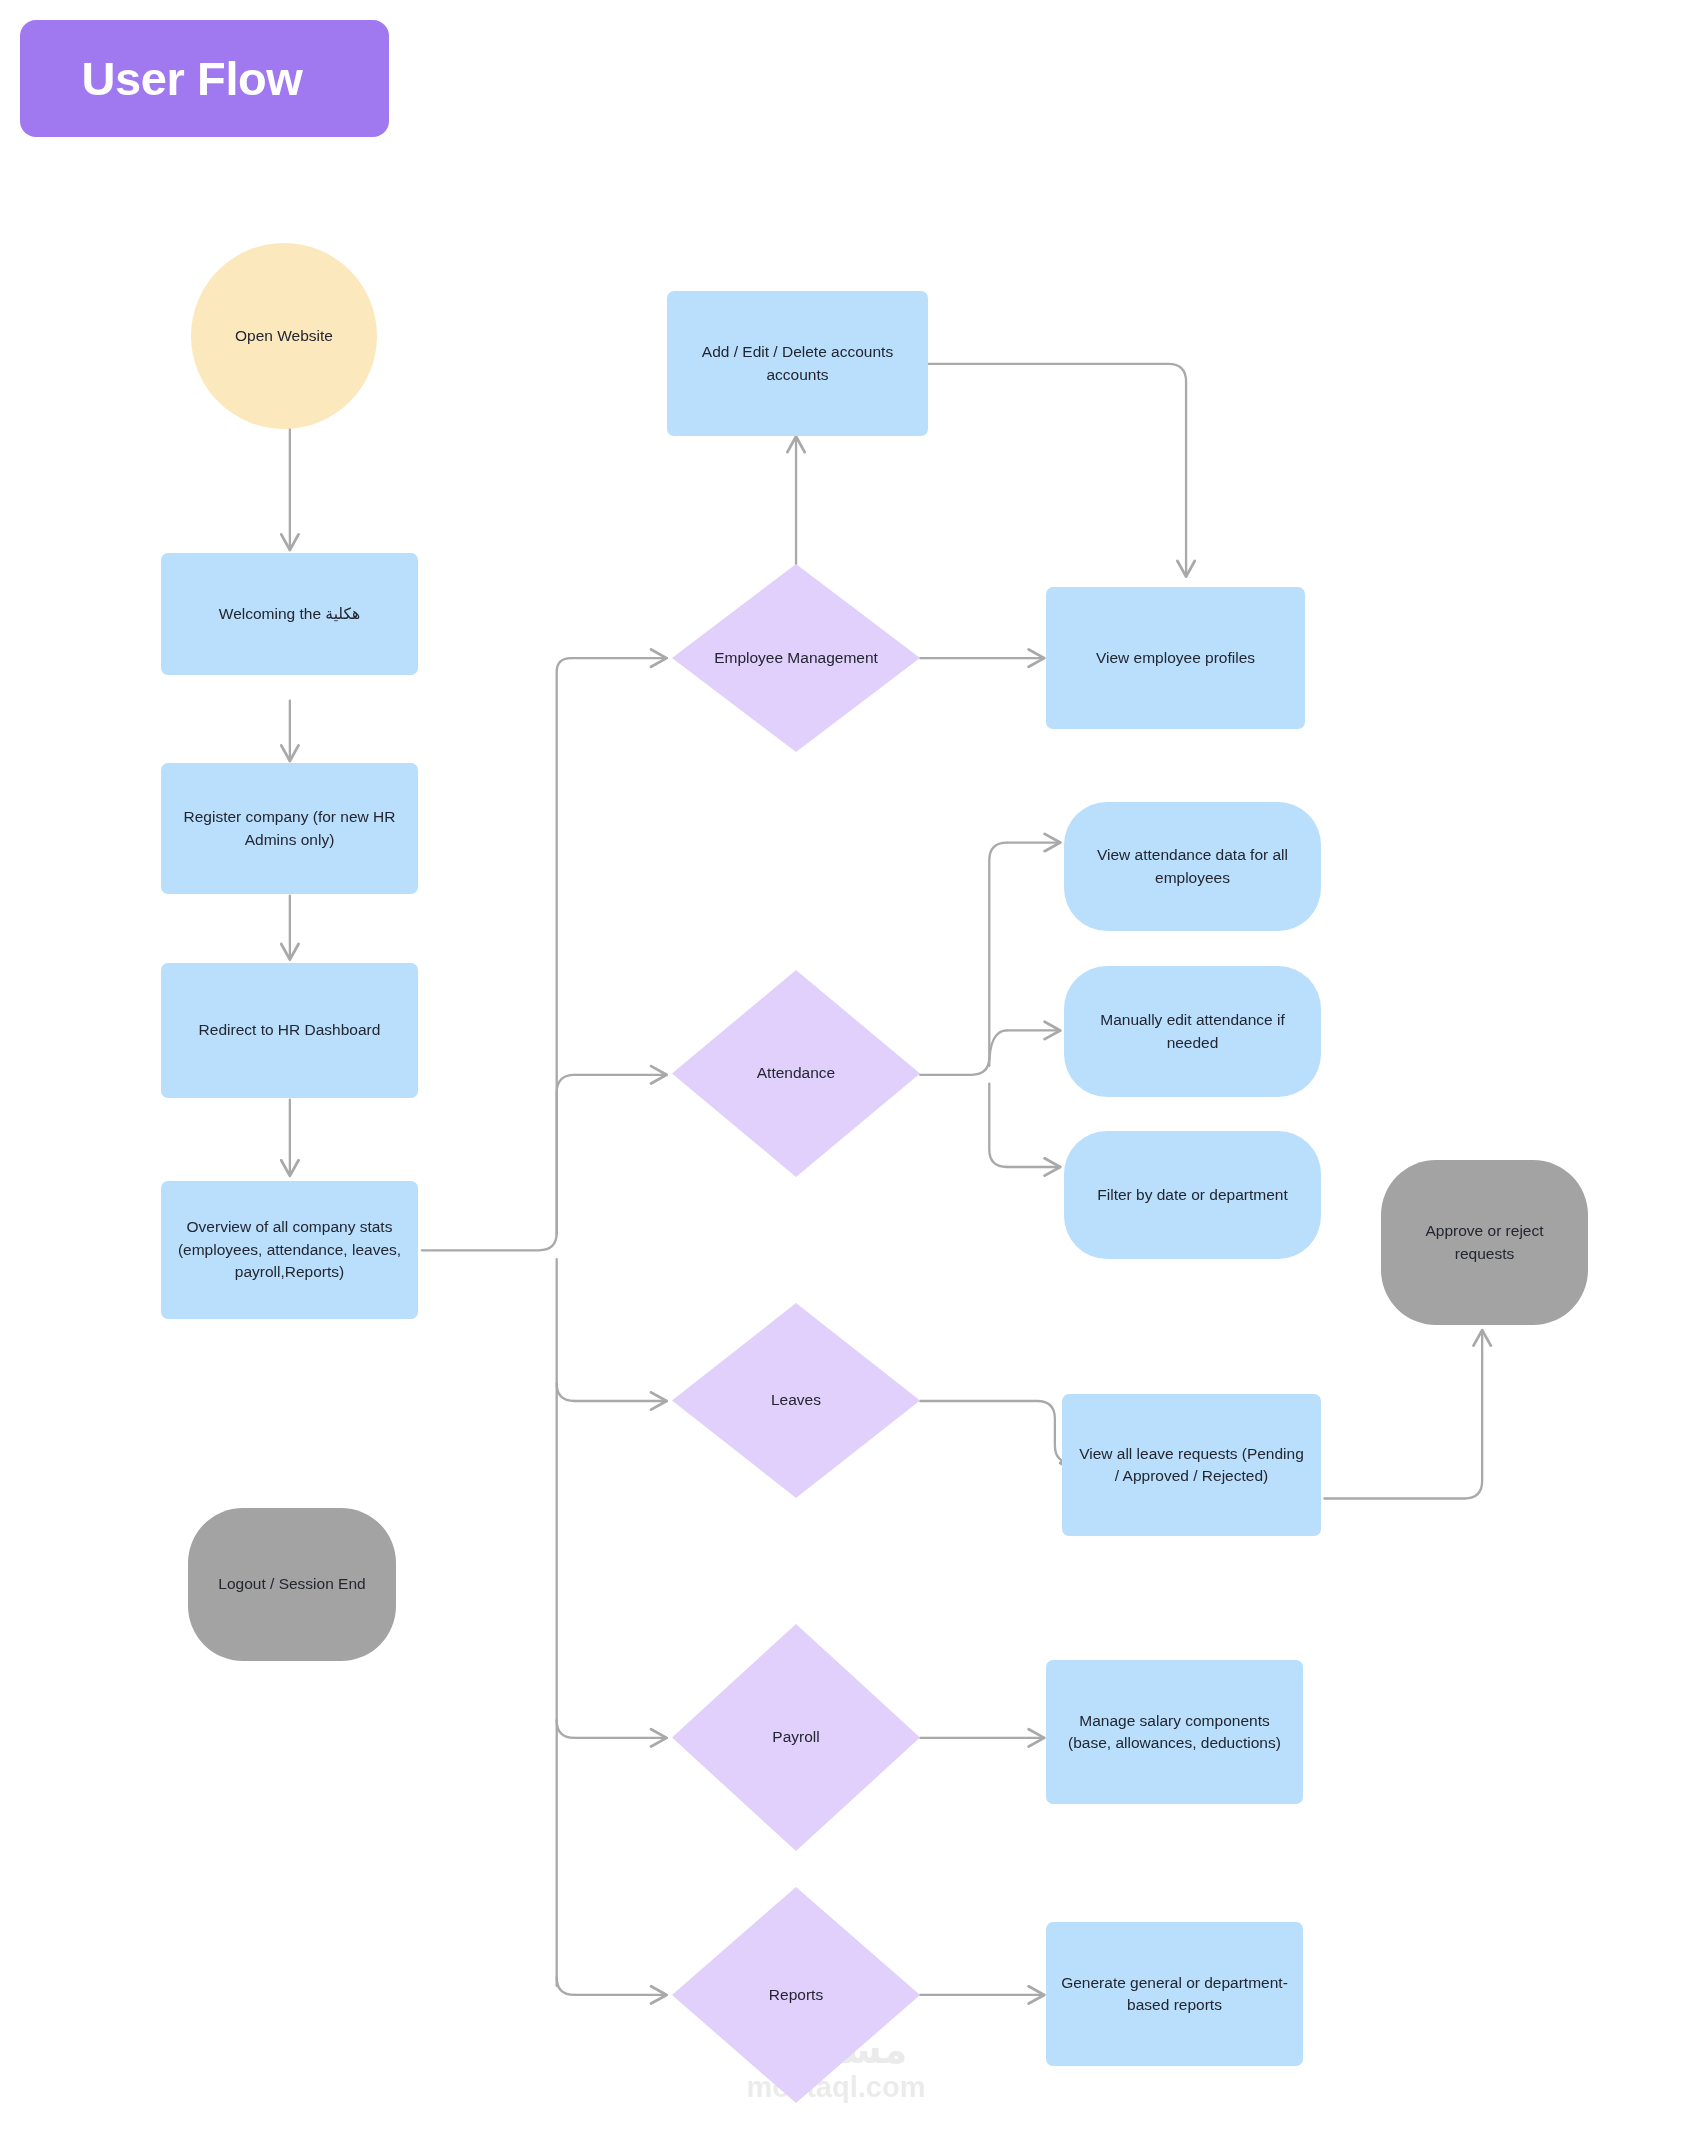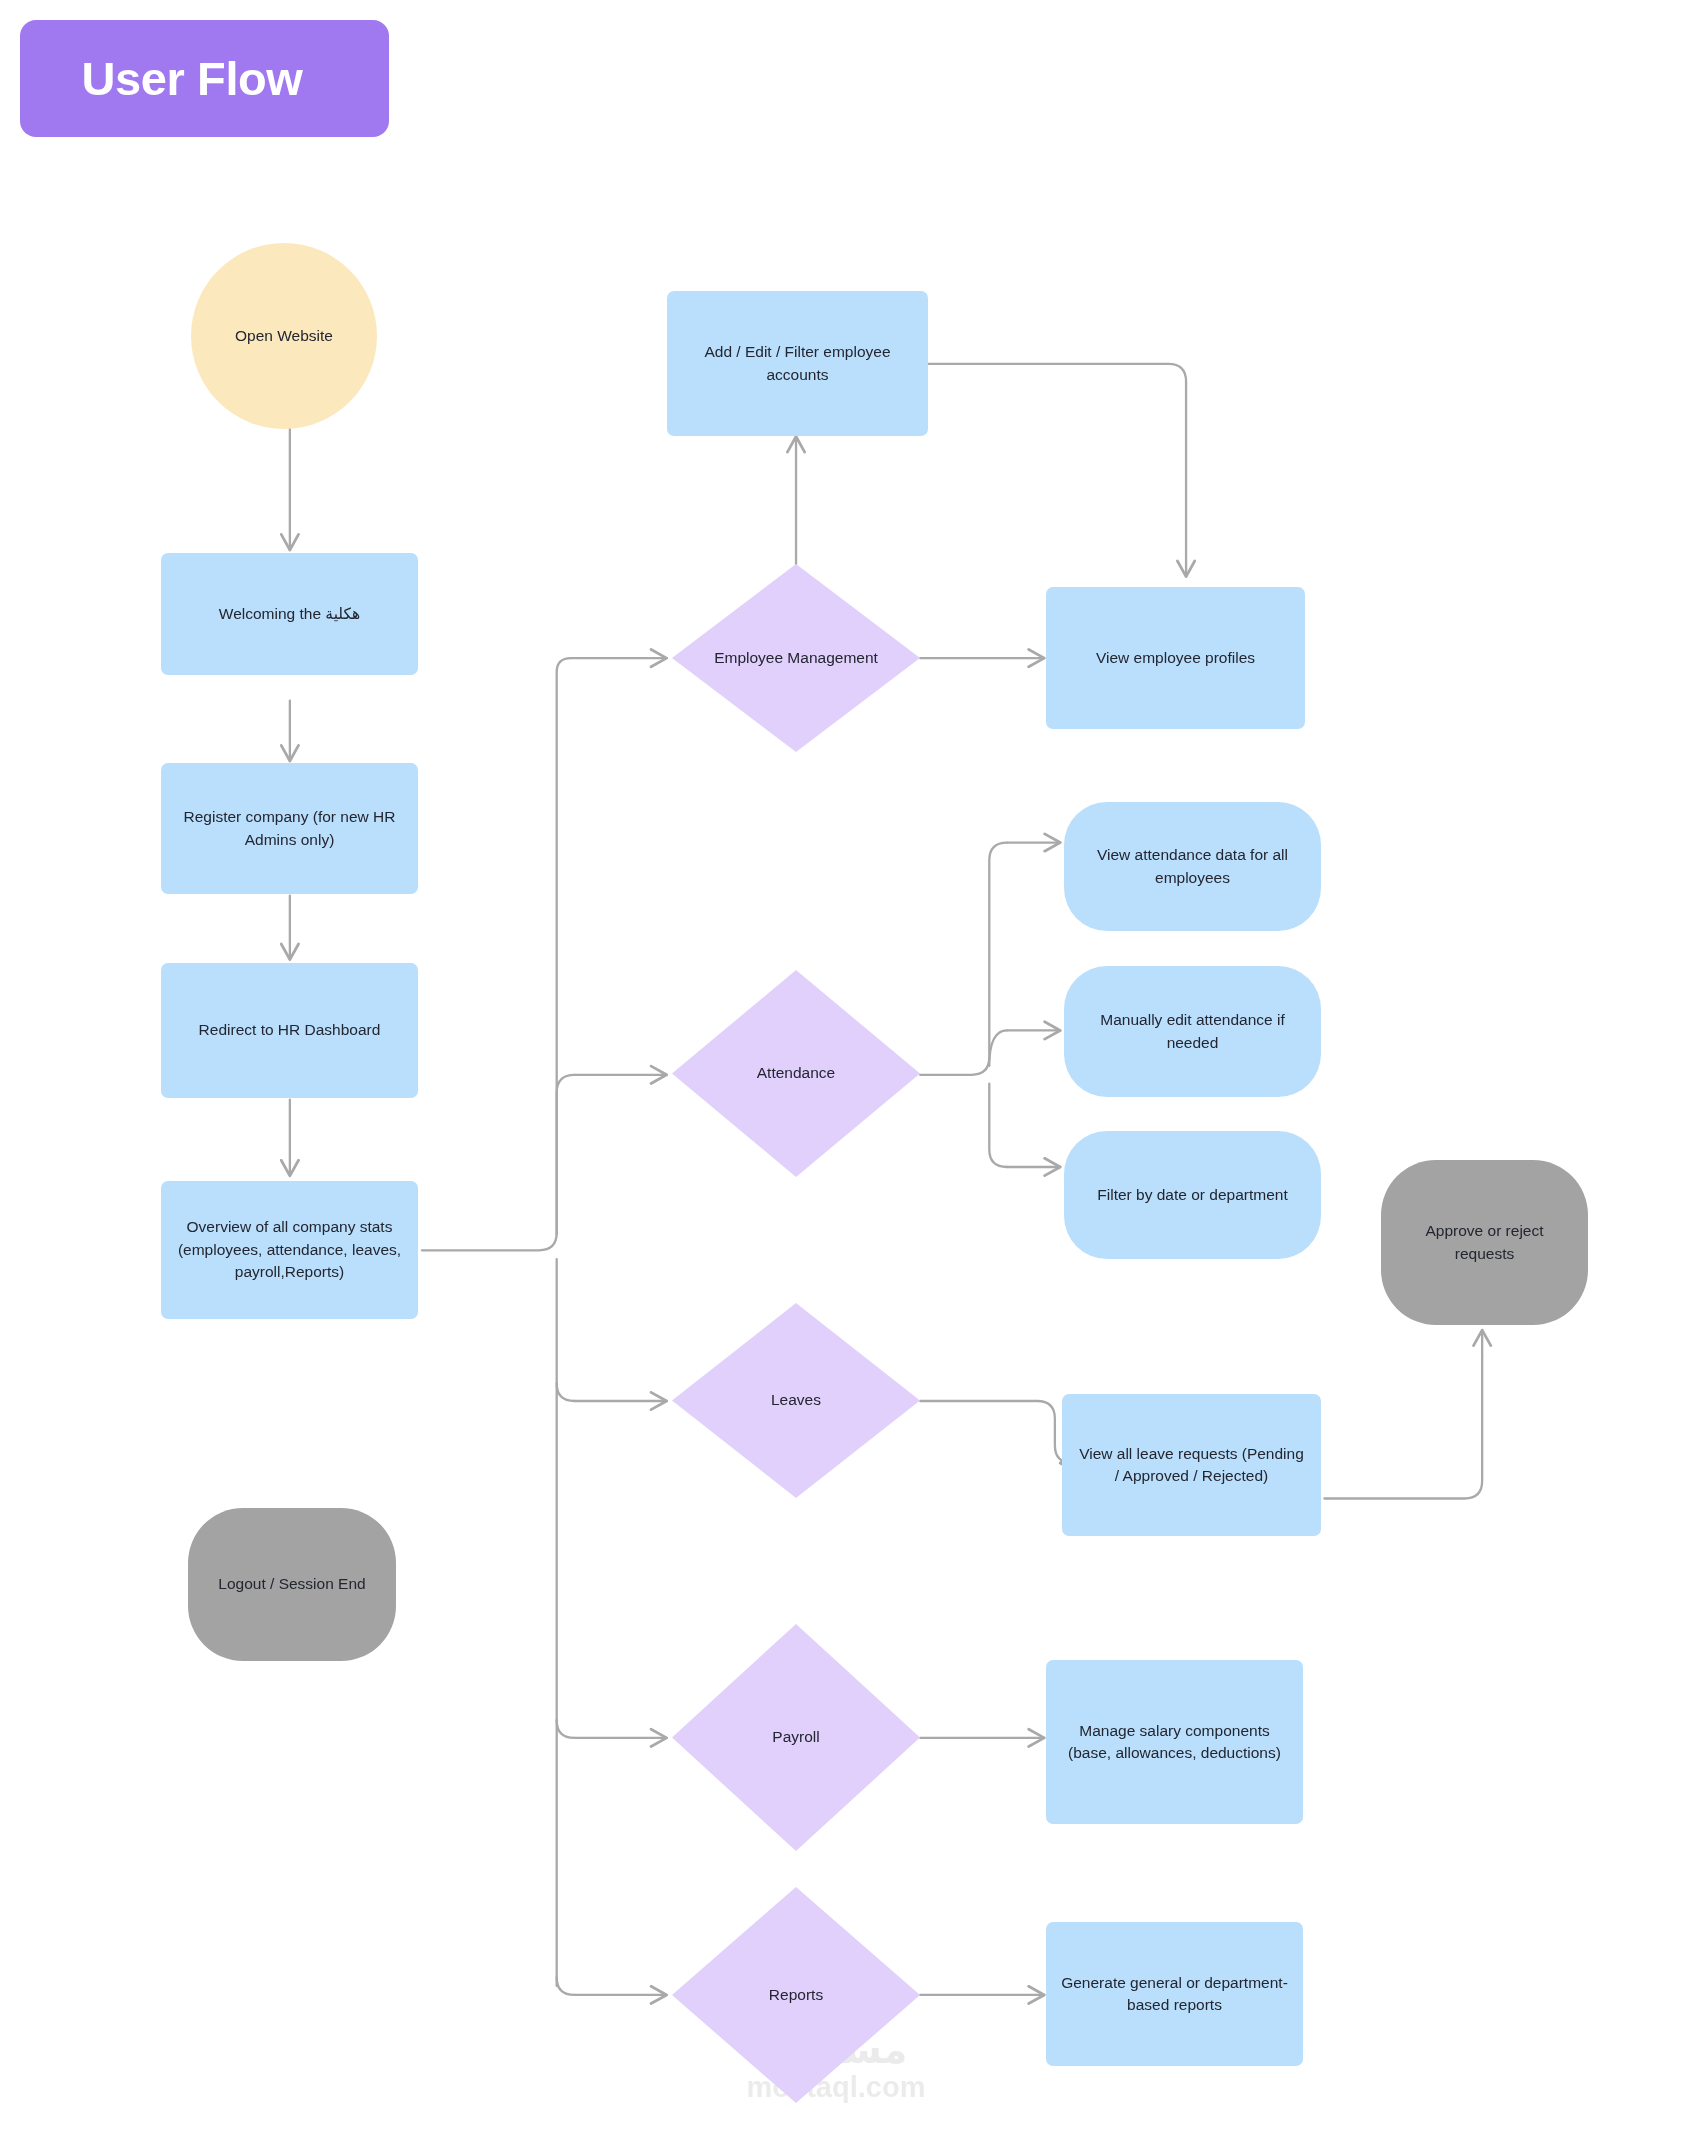--- a/index.html
+++ b/index.html
@@ -215,21 +215,21 @@
 
   <div class="node n-process" style="left:161px; top:1181px; width:257px; height:138px;">
     <span class="label">Overview of all company stats (employees, attendance, leaves, payroll,Reports)</span>
   </div>
 
   <div class="node n-terminal" style="left:188px; top:1468px; width:208px; height:153px;margin-top:40px;">
     <span class="label">Logout / Session End</span>
   </div>
 
   <div class="node n-process" style="left:667px; top:291px; width:261px; height:145px;">
-    <span class="label">Add / Edit / Filter employee accounts</span>
+    <span class="label">Add / Edit / Delete accounts accounts</span>
   </div>
 
   <div class="node n-decision" style="left:672px; top:564px; width:248px; height:188px;">
     <span class="diamond-shape"></span>
     <span class="label">Employee Management</span>
   </div>
 
   <div class="node n-process" style="left:1046px; top:587px; width:259px; height:142px;">
     <span class="label">View employee profiles</span>
   </div>
@@ -262,21 +262,21 @@
 
   <div class="node n-terminal" style="left:1381px; top:1160px; width:207px; height:165px;">
     <span class="label">Approve or reject requests</span>
   </div>
 
   <div class="node n-decision" style="left:672px; top:1624px; width:248px; height:227px;">
     <span class="diamond-shape"></span>
     <span class="label">Payroll</span>
   </div>
 
-  <div class="node n-process" style="left:1046px; top:1660px; width:257px; height:164px;">
+  <div class="node n-process" style="left:1046px; top:1660px; width:257px; height:144px;">
     <span class="label">Manage salary components (base, allowances, deductions)</span>
   </div>
 
   <div class="node n-decision" style="left:672px; top:1887px; width:248px; height:216px;">
     <span class="diamond-shape"></span>
     <span class="label">Reports</span>
   </div>
 
   <div class="node n-process" style="left:1046px; top:1922px; width:257px; height:144px;">
     <span class="label">Generate general or department-based reports</span>

